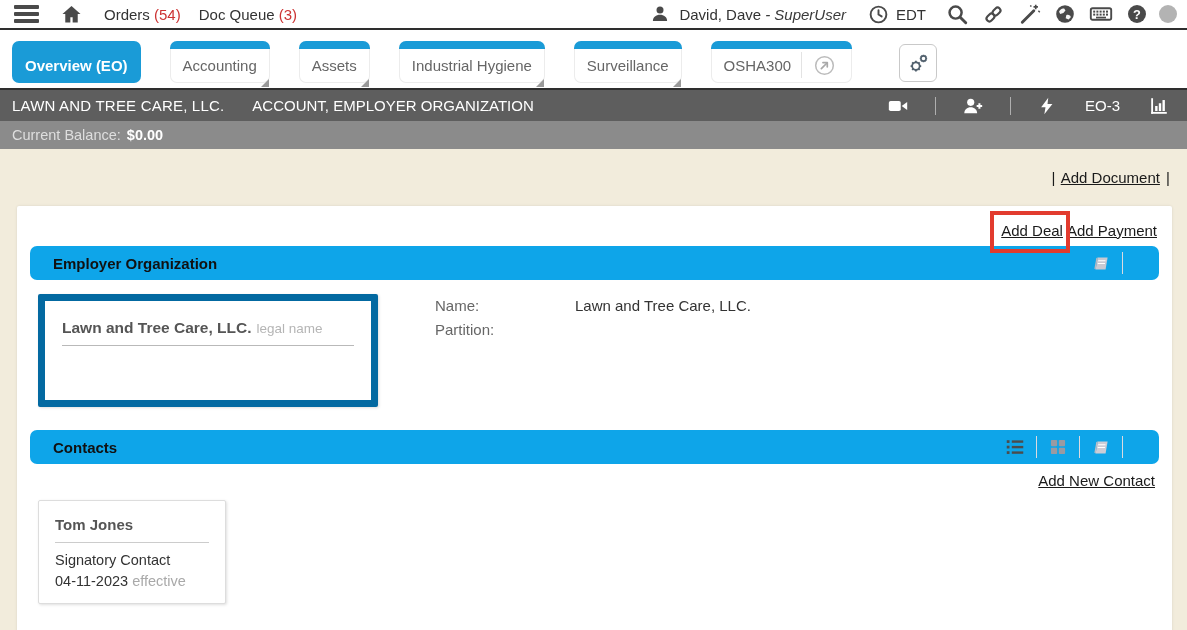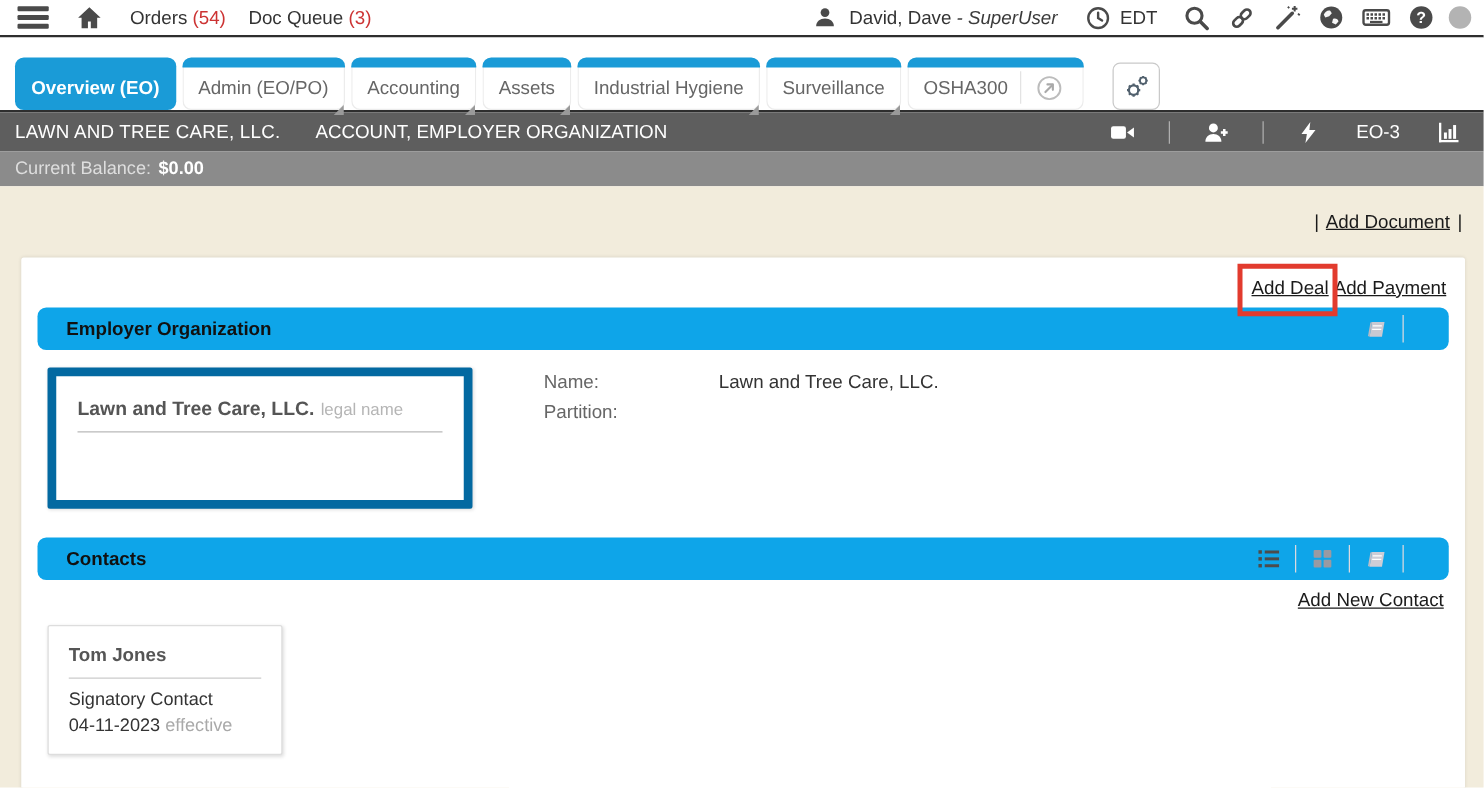--- a/index.html
+++ b/index.html
@@ -18,21 +18,21 @@
   .tb-link { font-size:15px; color:#333; text-decoration:none; margin-left:18px; }
   .tb-link .count { color:#cc3333; }
   .tb-user { font-size:15px; color:#333; margin:0 4px 0 6px; }
   .tb-role { font-size:15px; color:#3a3a3a; font-style:italic; margin-right:12px; }
   .tb-tz { font-size:15px; color:#333; margin:0 10px 0 4px; }
   .tb-right .tb-icon { margin-left:7px; }
   .status-dot { width:18px; height:18px; border-radius:50%; background:#b3b3b3; margin-left:8px; }
 
   
   .tabbar { height:60px; border-bottom:2px solid #2e2e2e; background:#fff;
-    display:flex; align-items:flex-end; padding:6px 0 0 12px; }
+    display:flex; align-items:center; padding:6px 0 0 12px;gap:24px; }
   .tab { position:relative; border-radius:7px; background:#fff; margin-right:5px;
     box-shadow:inset 0 0 0 1px #ececec; display:flex; align-items:center;
     padding:14px 13px 8px; height:42px; }
   .tab::before { content:""; position:absolute; left:0; top:0; right:0; height:8px;
     background:#1a9bd7; border-radius:7px 7px 0 0; }
   .tab-label { font-size:15px; color:#666; white-space:nowrap; }
   .tab.active { background:#1a9bd7; box-shadow:none; }
   .tab.active::before { display:none; }
   .tab.active .tab-label { color:#fff; font-weight:700; }
   .tab-caret { position:absolute; right:1px; bottom:-4px; width:0; height:0;
@@ -188,24 +188,20 @@
           <text x="12" y="17" text-anchor="middle" fill="#fff" font-size="14" font-weight="bold" font-family="Liberation Sans, sans-serif">?</text>
         </svg>
     </button>
     <span class="status-dot"></span>
   </div>
 </header>
 
 <nav class="tabbar">
   <div class="tab active">
     <span class="tab-label">Overview (EO)</span>
-  </div>
-  <div class="tab">
-    <span class="tab-label">Admin (EO/PO)</span>
-    <span class="tab-caret"></span>
   </div>
   <div class="tab">
     <span class="tab-label">Accounting</span>
     <span class="tab-caret"></span>
   </div>
   <div class="tab">
     <span class="tab-label">Assets</span>
     <span class="tab-caret"></span>
   </div>
   <div class="tab">

